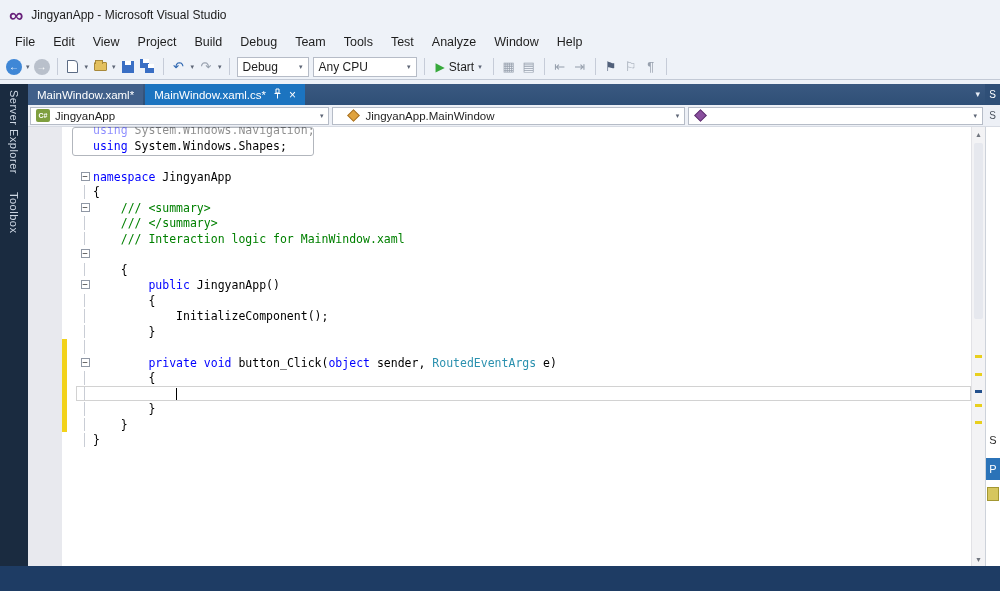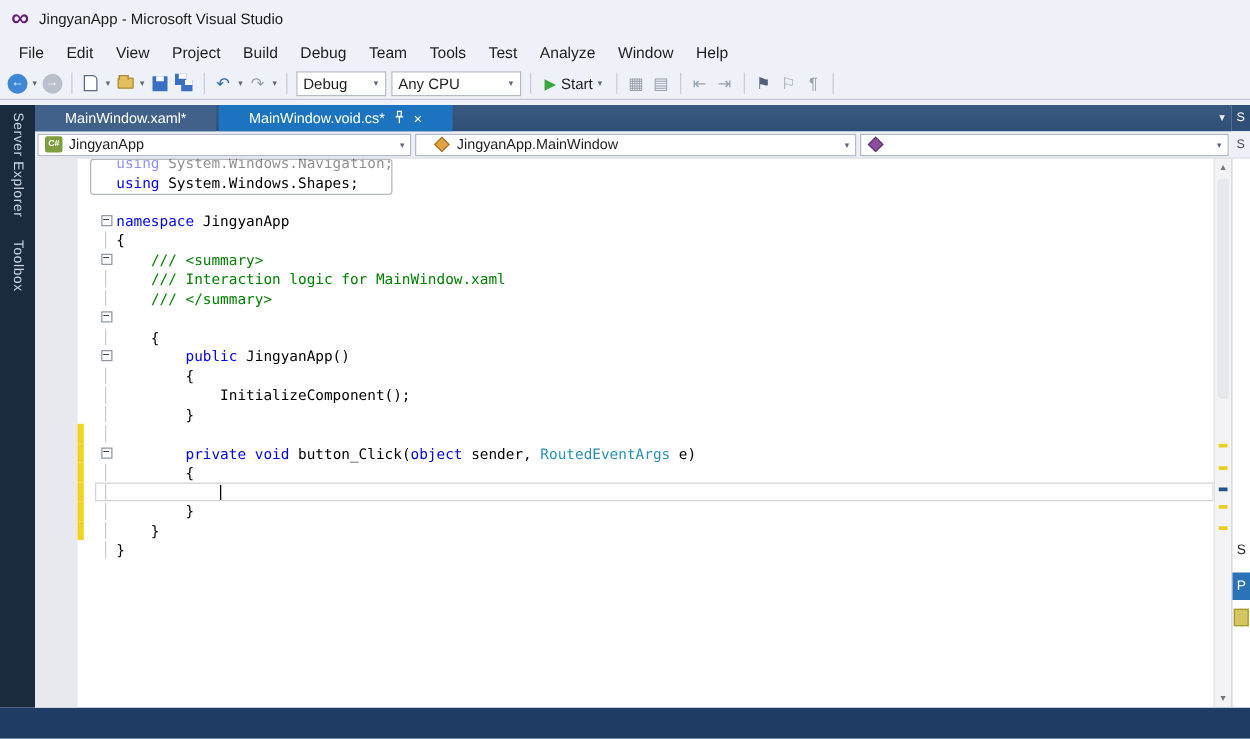--- a/index.html
+++ b/index.html
@@ -43,21 +43,21 @@
 
   
   .main { flex:1; display:flex; min-height:0; }
 
   .left-rail { width:28px; flex:none; background:#1a2b40; display:flex; flex-direction:column; align-items:center; padding-top:6px; gap:18px; }
   .vtab { writing-mode:vertical-rl; color:#cfd8e4; font-size:11px; letter-spacing:.5px; cursor:default; }
 
   .center { flex:1; display:flex; flex-direction:column; min-width:0; }
 
   .tabstrip { height:21px; flex:none; background:linear-gradient(180deg,#3a5980,#2f4f77); display:flex; align-items:stretch; position:relative; }
-  .tab { display:flex; align-items:center; padding:0 24px; color:#fff; font-size:11.5px; gap:7px; cursor:default; }
+  .tab { display:flex; align-items:center; padding:0 9px; color:#fff; font-size:11.5px; gap:7px; cursor:default; }
   .tab.inactive { background:#41608a; margin-right:2px; }
   .tab.active { background:#1c74c0; }
   .tab .close-x { font-size:12px; line-height:1; }
   .tabstrip-caret { position:absolute; right:5px; top:5px; color:#e8eef6; font-size:9px; }
 
   .navbar { height:22px; flex:none; background:#edf0f6; display:flex; align-items:center; gap:3px; padding:2px; border-bottom:1px solid #d7dbe3; }
   .nav-combo { height:18px; background:#fff; border:1px solid #b6bcc7; display:flex; align-items:center; gap:5px; padding:0 5px; font-size:11.5px; overflow:hidden; white-space:nowrap; }
   .nav-combo .nc-caret { margin-left:auto; font-size:7px; color:#5d6575; }
   .nc1 { width:316px; } .nc2 { width:372px;padding-left:14px; } .nc3 { width:311px; }
   .ic-csproj { width:14px; height:13px; background:#7f9f3f; color:#fff; font-size:7px; font-weight:bold; display:flex; align-items:center; justify-content:center; border-radius:2px; flex:none; }
@@ -194,21 +194,21 @@
         <span class="vtab">Toolbox</span>
       </div>
 
     <div class="center">
 
       <div class="tabstrip">
         <div class="tab inactive">
           <span>MainWindow.xaml*</span>
         </div>
         <div class="tab active">
-          <span>MainWindow.void.cs*</span>
+          <span>MainWindow.xaml.cs*</span>
           <span>
             <svg width="9" height="11" viewBox="0 0 9 11">
                 <path d="M3 1h3v4h-3z M1.5 5.5h6 M4.5 5.5v5" stroke="#fff" stroke-width="1" fill="none"></path>
               </svg>
           </span>
           <span class="close-x">×</span>
         </div>
         <span class="tabstrip-caret">▾</span>
       </div>
 
@@ -295,32 +295,32 @@
                 </div>
               </div>
               <div class="line">
                 <div class="cell-glyph"></div>
                 <div class="cell-change"></div>
                 <div class="cell-gap"></div>
                 <div class="line-main">
                   <div class="cell-fold">
                     <span class="foldline"></span>
                   </div>
+                  <div class="cell-code"><span class="tok-p">    </span><span class="tok-c">/// &lt;/summary&gt;</span></div>
+                </div>
+              </div>
+              <div class="line">
+                <div class="cell-glyph"></div>
+                <div class="cell-change"></div>
+                <div class="cell-gap"></div>
+                <div class="line-main">
+                  <div class="cell-fold">
+                    <span class="foldline"></span>
+                  </div>
                   <div class="cell-code"><span class="tok-p">    </span><span class="tok-c">/// Interaction logic for MainWindow.xaml</span></div>
-                </div>
-              </div>
-              <div class="line">
-                <div class="cell-glyph"></div>
-                <div class="cell-change"></div>
-                <div class="cell-gap"></div>
-                <div class="line-main">
-                  <div class="cell-fold">
-                    <span class="foldline"></span>
-                  </div>
-                  <div class="cell-code"><span class="tok-p">    </span><span class="tok-c">/// &lt;/summary&gt;</span></div>
                 </div>
               </div>
               <div class="line">
                 <div class="cell-glyph"></div>
                 <div class="cell-change"></div>
                 <div class="cell-gap"></div>
                 <div class="line-main">
                   <div class="cell-fold">
                     <span class="foldbox">−</span>
                   </div>

